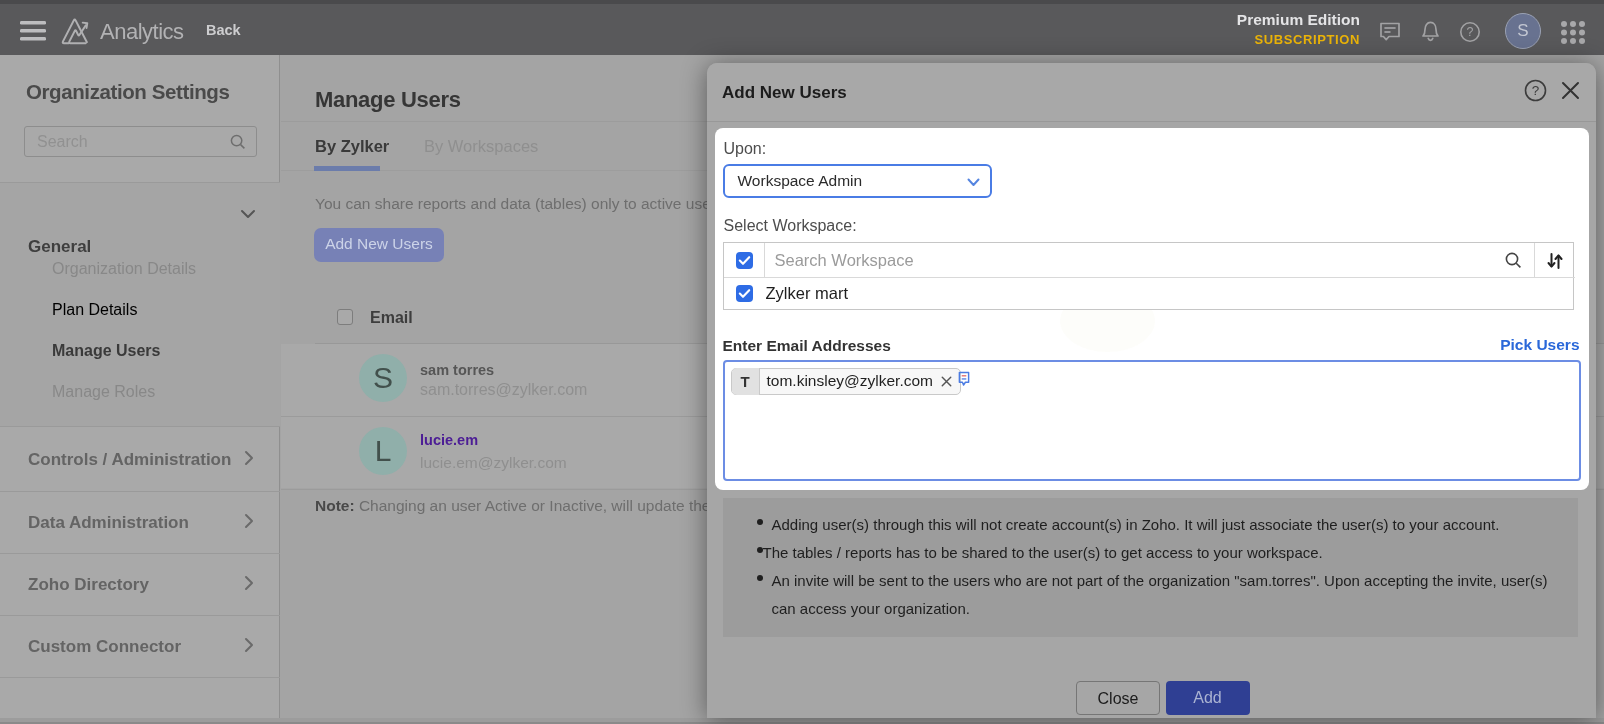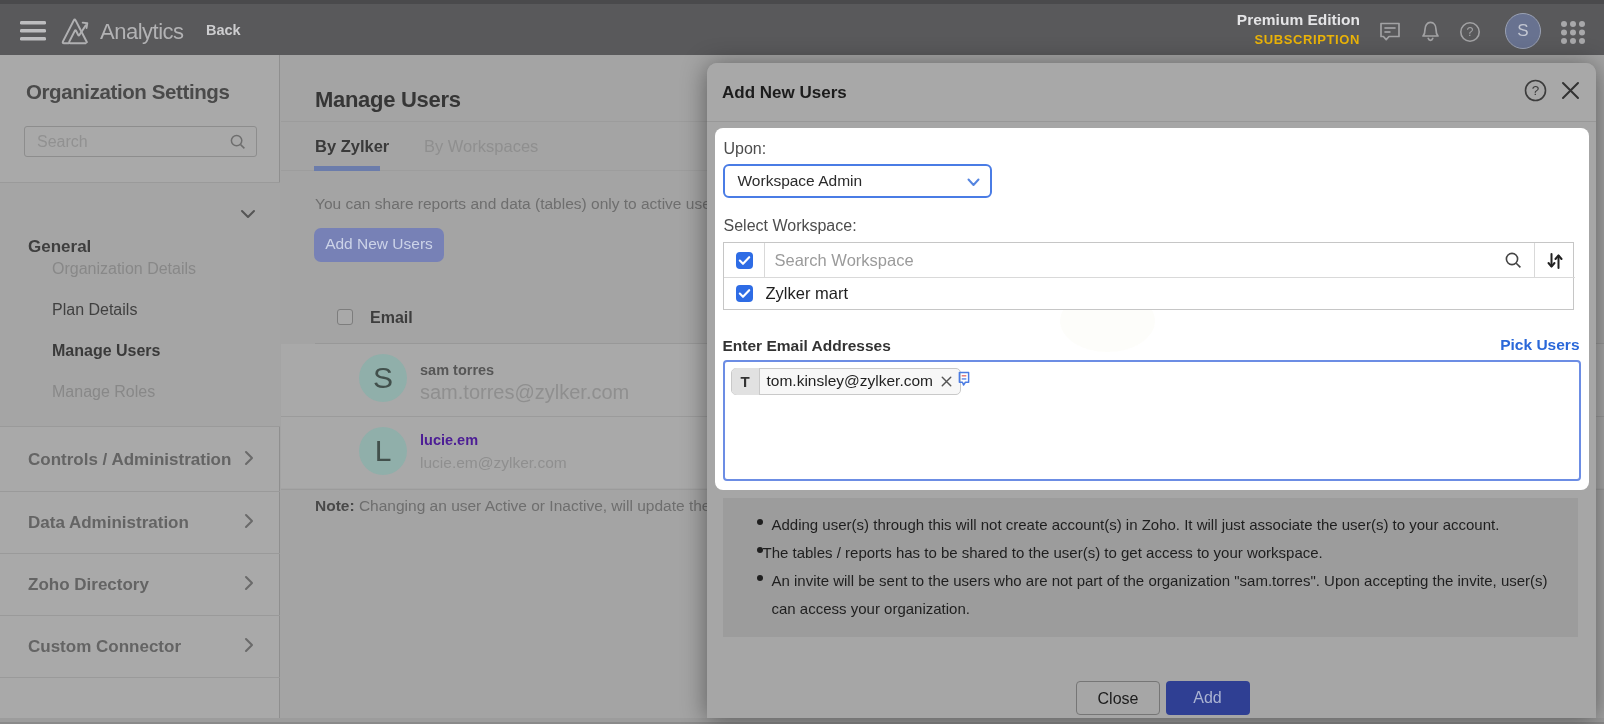--- a/index.html
+++ b/index.html
@@ -73,21 +73,21 @@
       <line x1="10.6" y1="10.6" x2="14.4" y2="14.4" stroke="#6e6e6e" stroke-width="1.5"></line>
     </svg>
   </div>
 
   <div class="abs" style="left:0;top:127px;width:280px;height:245px;background:#a5a5a5;border-top:1px solid #9a9a9a;border-bottom:1px solid #9a9a9a;">
     <div class="abs" style="left:28px;top:23px;font-size:17px;font-weight:bold;color:#3f3f3f;margin-top:31px;">General</div>
     <svg class="abs" style="left:240px;top:26px;" width="16" height="10" viewBox="0 0 16 10">
       <path d="M2 2 L8 8 L14 2" fill="none" stroke="#555" stroke-width="2" stroke-linecap="round" stroke-linejoin="round"></path>
     </svg>
     <div class="abs" style="left:52px;top:77px;font-size:16px;color:#888;">Organization Details</div>
-    <div class="abs" style="left:52px;top:118px;font-size:16px;color:#404040;">Plan Details</div>
+    <div class="abs" style="left:52px;top:118px;font-size:16px;color:#000000;">Plan Details</div>
     <div class="abs" style="left:52px;top:159px;font-size:16px;font-weight:bold;color:#3a3a3a;">Manage Users</div>
     <div class="abs" style="left:52px;top:200px;font-size:16px;color:#888;">Manage Roles</div>
   </div>
 
   <div class="abs" style="left:0;top:372px;width:280px;height:65px;border-bottom:1px solid #9a9a9a;">
     <div class="abs" style="left:28px;top:23px;font-size:17px;font-weight:bold;color:#646464;">Controls / Administration</div>
     <svg class="abs" style="left:244px;top:23px;" width="10" height="16" viewBox="0 0 10 16">
         <path d="M2 2 L8 8 L2 14" fill="none" stroke="#6a6a6a" stroke-width="2" stroke-linecap="round" stroke-linejoin="round"></path>
       </svg>
   </div>
@@ -120,21 +120,21 @@
   <div class="abs" style="left:33px;top:111px;width:66px;height:4.5px;background:#6b7cab;"></div>
   <div class="abs" style="left:34px;top:140px;font-size:15.5px;color:#6e6e6e;">You can share reports and data (tables) only to active users.</div>
   <div class="abs" style="left:33px;top:173px;width:130px;height:34px;background:#7781b6;border-radius:7px;color:#ccd3e8;font-size:15.5px;line-height:34px;text-align:center;line-height:32px;">Add New Users</div>
 
   <div class="abs" style="left:55.5px;top:254px;width:16px;height:16px;border:1.5px solid #7d7d7d;border-radius:3px;background:#a9a9a9;"></div>
   <div class="abs" style="left:89px;top:254px;font-size:16px;font-weight:bold;color:#3d3d3d;">Email</div>
   <div class="abs" style="left:34px;top:287.5px;width:1289px;height:1px;background:#989898;"></div>
   <div class="abs" style="left:0;top:288.5px;width:1323px;height:72.5px;background:#a9a9a9;">
     <div class="abs" style="left:78px;top:10px;width:48px;height:48px;border-radius:50%;background:#90afaa;color:#42504c;font-size:30px;text-align:center;line-height:47px;">S</div>
     <div class="abs" style="left:139px;top:18px;font-size:14.5px;font-weight:bold;color:#565656;">sam torres</div>
-    <div class="abs" style="left:139px;top:37.5px;font-size:20px;color:#8f8f8f;">sam.torres@zylker.com</div>
+    <div class="abs" style="left:139px;top:37.5px;font-size:16px;color:#8f8f8f;">sam.torres@zylker.com</div>
   </div>
   <div class="abs" style="left:0;top:361px;width:1323px;height:1px;background:#9b9b9b;"></div>
   <div class="abs" style="left:0;top:362px;width:1323px;height:71px;background:#a9a9a9;">
     <div class="abs" style="left:78px;top:10px;width:48px;height:48px;border-radius:50%;background:#90afaa;color:#42504c;font-size:30px;text-align:center;line-height:47px;">L</div>
     <div class="abs" style="left:139px;top:15px;font-size:14.5px;font-weight:bold;color:#4c1d95;">lucie.em</div>
     <div class="abs" style="left:139px;top:37px;font-size:15.5px;color:#8f8f8f;">lucie.em@zylker.com</div>
   </div>
   <div class="abs" style="left:0;top:433.5px;width:1323px;height:1px;background:#9b9b9b;"></div>
   <div class="abs" style="left:34px;top:442px;font-size:15.5px;color:#6e6e6e;"><b style="color:#494949;">Note:</b> Changing an user Active or Inactive, will update the shared reports/tables.</div>
 </div>

